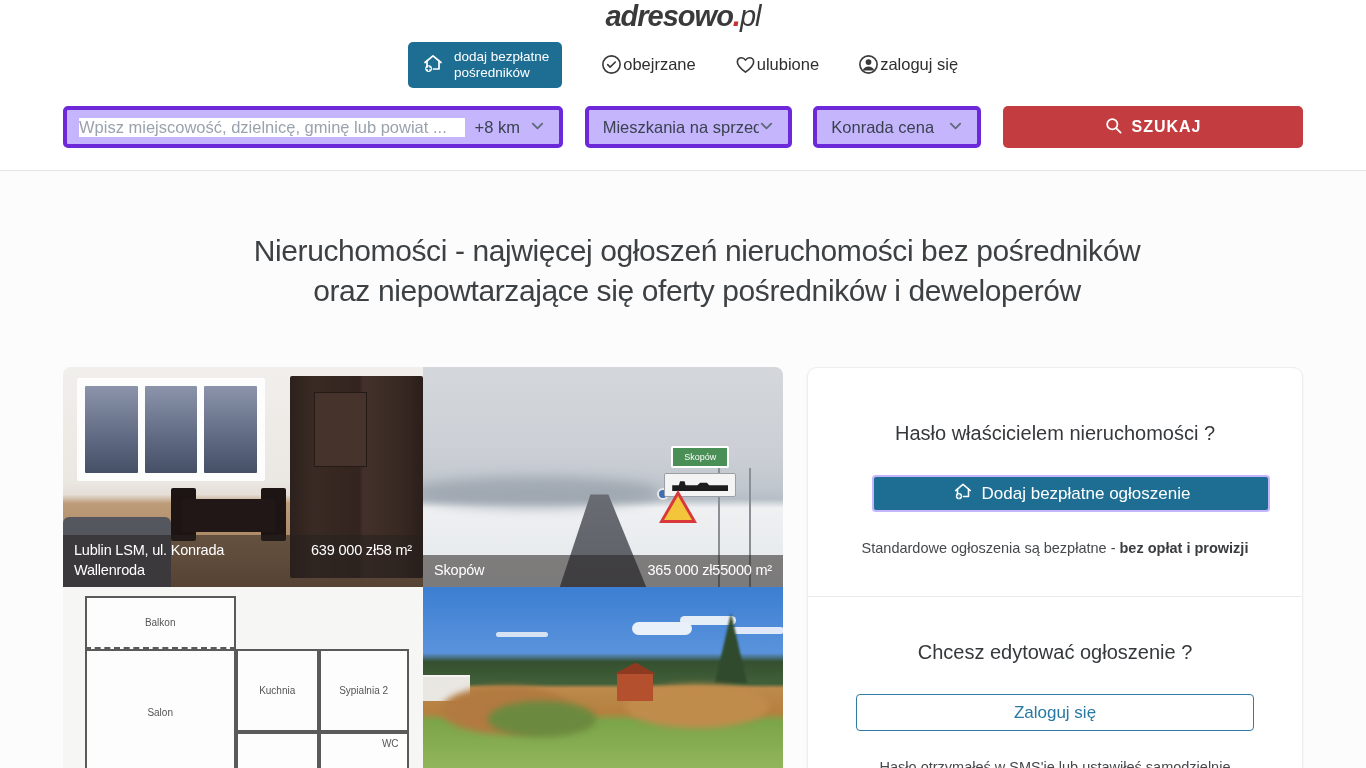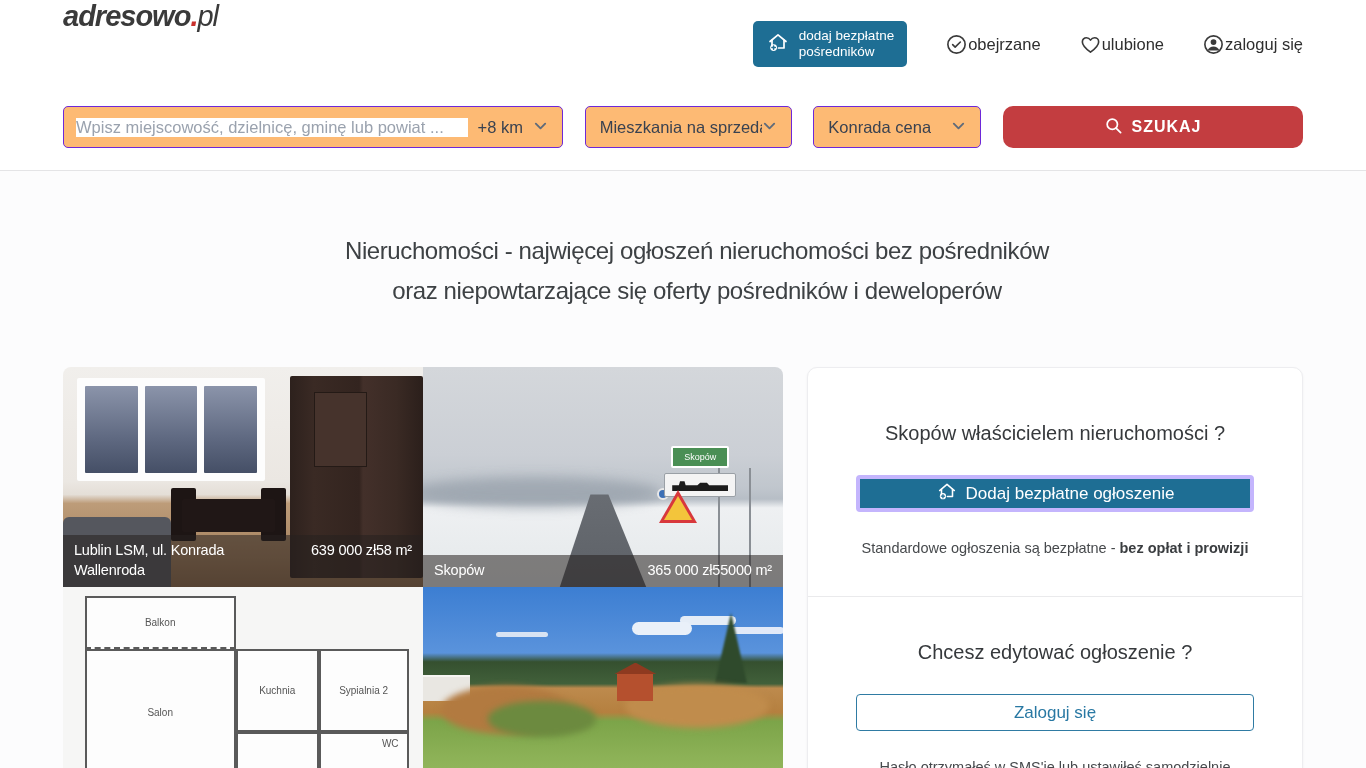--- a/index.html
+++ b/index.html
@@ -1,52 +1,52 @@
 <!DOCTYPE html>
 <html lang="pl"><head>
 <meta charset="utf-8">
 <style>
   * { margin:0; padding:0; box-sizing:border-box; }
   html,body { width:1366px; height:768px; overflow:hidden; background:#fff;
     font-family:"Liberation Sans", sans-serif; color:#2f3337; }
 
   
-  .site-header { height:88px; padding:0 63px; display:flex; justify-content:space-between; background:#fff; }
+  .site-header { height:88px; padding:0 63px; display:flex; align-items:center; justify-content:space-between; background:#fff;flex-direction:column; }
   .logo { font-style:italic; font-size:29px; letter-spacing:-1px; color:#3a3a3a; white-space:nowrap; }
   .logo .l-name { font-weight:700; }
   .logo .l-dot  { font-weight:700; color:#c9302c; }
   .logo .l-tld  { font-weight:400; }
   .header-right { display:flex; align-items:center; gap:38px; }
   .add-btn { display:flex; align-items:center; gap:9px; background:#1e6e94; border:none; border-radius:5px;
     color:#fff; padding:7px 13px; cursor:pointer; font-size:13.5px; line-height:1.2; text-align:left; }
   .add-btn svg { flex:0 0 auto; }
   .hnav { display:flex; align-items:center; cursor:pointer; background:none; border:none; font-size:16.5px; color:#2e2e2e; }
   .hnav svg { display:block; }
 
   
   .search-section { padding:18px 63px 22px; border-bottom:1px solid #e4e4e6; background:#fff; }
   .search-row { display:flex; align-items:center; justify-content:space-between; }
-  .fld { height:42px; border:1px solid #6d28d9; border-radius:5px; background:#fdba74; display:flex; align-items:center; }
+  .fld { height:42px; border:4px solid #6d28d9; border-radius:5px; background:#c4b5fd; display:flex; align-items:center; }
   .combo { width:500px; padding:0 14px 0 12px; }
   .combo input { flex:1; border:none; outline:none; font-size:16.5px; color:#3a4250; font-family:inherit; min-width:0; }
   .combo input::placeholder { color:#9aa2ae; }
   .km { display:flex; align-items:center; gap:10px; padding-left:10px; cursor:pointer; color:#3a4250; font-size:16.5px; white-space:nowrap; }
   .sel { padding:0 14px; cursor:pointer; justify-content:space-between; color:#3a4250; font-size:16.5px; }
   .sel-cat { width:207px; }
   .sel-price { width:168px; }
   .sel .sel-txt { overflow:hidden; white-space:nowrap; }
   .chev { flex:0 0 auto; }
-  .search-btn { width:300px; height:42px; border:none; border-radius:10px; background:#c33d40; color:#fff;
+  .search-btn { width:300px; height:42px; border:none; border-radius:5px; background:#c33d40; color:#fff;
     font-size:16px; font-weight:700; letter-spacing:1px; display:flex; align-items:center; justify-content:center; gap:8px;
     cursor:pointer; font-family:inherit; }
 
   
   .page-body { background:#fcfcfd; height:598px; }
   .hero { padding-top:60px; text-align:center; color:#3d4144; font-weight:400; }
-  .hero .line { display:block; font-size:24px; line-height:40px; letter-spacing:-0.4px;padding-left:28px; }
+  .hero .line { display:block; font-size:30px; line-height:40px; letter-spacing:-0.4px;padding-left:28px; }
 
   
   .main { display:flex; padding:56px 63px 0; align-items:flex-start; }
   .collage { width:720px; display:flex; flex-wrap:wrap; border-radius:8px; overflow:hidden; flex:0 0 auto; }
   .tile { width:360px; height:220px; position:relative; overflow:hidden; cursor:pointer; }
   .cap { position:absolute; left:0; right:0; bottom:0; background:rgba(38,33,31,0.55); color:#fff;
     display:flex; justify-content:space-between; padding:5px 11px 7px; font-size:14.5px; line-height:20px; letter-spacing:-0.2px; }
   .cap .c-loc { width:58%; }
   .cap .c-right { text-align:right; display:flex; flex-direction:row; }
 
@@ -111,21 +111,21 @@
   .g-b3 { left:18%; top:52%; width:30%; height:16%; background:#6c8a3f; }
 
   
   .sidebar { margin-left:24px; width:496px; background:#fff; border:1px solid #ededf0; border-radius:10px;
     box-shadow:0 1px 3px rgba(0,0,0,0.05); }
   .sb-sec { padding:54px 48px 40px; text-align:center; }
   .sb-sec + .sb-sec { border-top:1px solid #eaeaec; padding-top:44px; }
   .sb-title { font-size:20px; font-weight:400; color:#36393c; margin-bottom:30px; }
   .sb-btn { width:100%; height:37px; border-radius:4px; font-size:17px; font-family:inherit; cursor:pointer;
     display:flex; align-items:center; justify-content:center; gap:8px; margin-bottom:28px; }
-  .sb-btn-teal { background:#1e6e94; border:4px solid #c4b5fd; color:#fff; }
+  .sb-btn-teal { background:#1e6e94; border:2px solid #c4b5fd; color:#fff;margin-left:16px; }
   .sb-btn-line { background:#fff; border:1px solid #2f7ba3; color:#2878a3; }
   .sb-note { font-size:14.5px; color:#46494c; }
   .sb-note b { color:#3a3d40; }
 </style>
 </head>
 <body>
 
 <header class="site-header">
   <a class="logo"><span class="l-name">adresowo</span><span class="l-dot">.</span><span class="l-tld">pl</span></a>
 
@@ -294,21 +294,21 @@
             <span class="g-bush g-b2"></span>
             <span class="g-bush g-b3"></span>
           <span class="g-shed"></span>
         </span>
 
       </a>
     </div>
 
     <aside class="sidebar">
       <div class="sb-sec">
-        <h2 class="sb-title">Skopów właścicielem nieruchomości ?</h2>
+        <h2 class="sb-title">Hasło właścicielem nieruchomości ?</h2>
         <button class="sb-btn sb-btn-teal">
           <span>
             <svg width="22" height="22" viewBox="0 0 24 24" fill="none" stroke="#fff" stroke-width="1.7" stroke-linecap="round" stroke-linejoin="round">
               <path d="M4 11.5 L12 4.8 L20 11.5"></path>
                 <path d="M6 10 V18 M18 10 V18 M12.5 18 H18"></path>
               <circle cx="7.6" cy="17.6" r="3.4" fill="#fff" stroke="none"></circle>
               <path d="M7.6 15.9 v3.4 M5.9 17.6 h3.4" stroke="#1e6e94" stroke-width="1.5"></path>
             </svg>
           </span>
           <span>Dodaj bezpłatne ogłoszenie</span>

